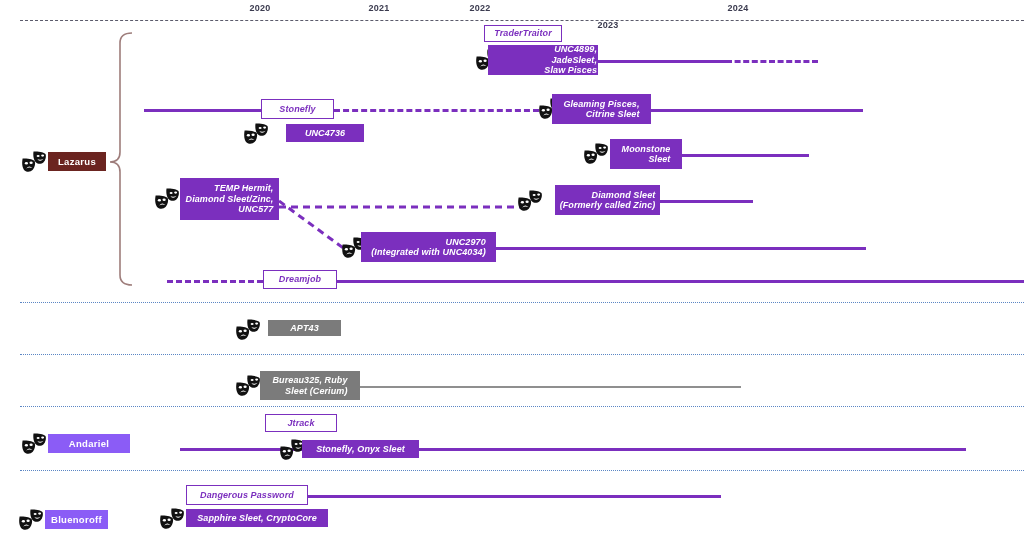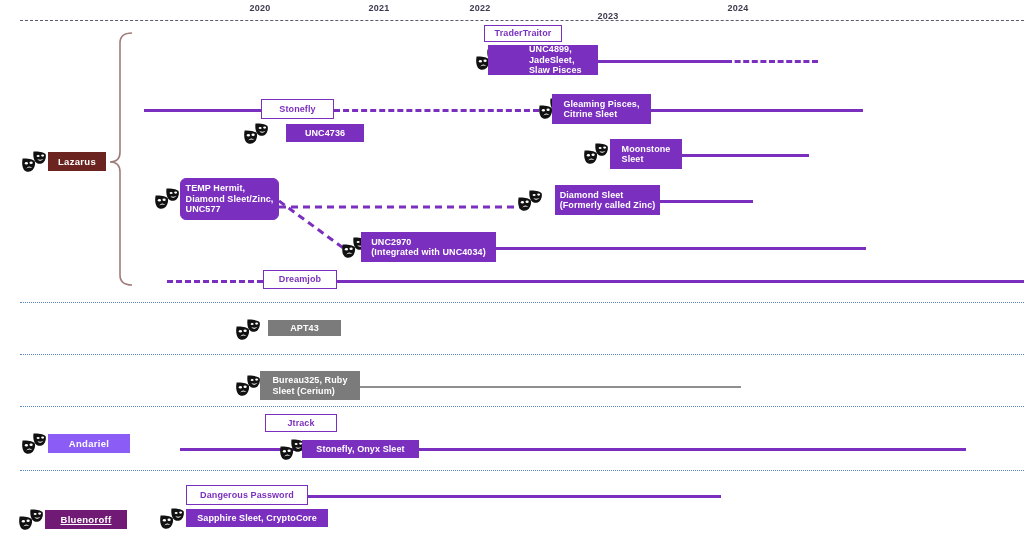--- a/index.html
+++ b/index.html
@@ -36,23 +36,24 @@
 
   
   .bar{position:absolute;height:0;}
   .bar.solid{border-top:3px solid #7b2fbe;}
   .bar.dashed{border-top:3px dashed #7b2fbe;}
   .bar.gray{border-top:2px solid #8f8f8f;}
 
   
   .box{
     position:absolute;display:flex;align-items:center;justify-content:center;
-    text-align:left;line-height:1.15;white-space:pre-line;
+    text-align:right;line-height:1.15;white-space:pre-line;
     font-size:9px;font-weight:bold;letter-spacing:.1px;
     box-sizing:border-box;
+    font-style:italic;
   }
   .box.fill{background:#7b2fbe;color:#ffffff;border:1px solid #7b2fbe;}
   .box.fill-gray{background:#7b7b7b;color:#ffffff;border:1px solid #7b7b7b;}
   .box.outline{background:#ffffff;color:#7b2fbe;border:1.5px solid #7b2fbe;}
 
   
   .masks{position:absolute;width:26px;height:22px;}
   .masks svg{display:block;width:26px;height:22px;}
 
   
@@ -61,21 +62,21 @@
 </style>
 </head>
 <body>
 
 <div id="stage">
 
   <div id="axis-layer">
       <div class="axis-label" style="left: 240px; top: 3px;">2020</div>
       <div class="axis-label" style="left: 359px; top: 3px;">2021</div>
       <div class="axis-label" style="left: 460px; top: 3px;">2022</div>
-      <div class="axis-label" style="left: 588px; top: 11px;">2023</div>
+      <div class="axis-label" style="left: 588px; top: 20px;">2023</div>
       <div class="axis-label" style="left: 718px; top: 3px;">2024</div>
       <div class="axis-rule" style="top: 20px; border-top-color: rgb(91, 91, 107);"></div>
     </div>
 
   <div id="sep-layer">
       <div class="sep" style="top: 302px; border-top-color: rgb(91, 134, 196);"></div>
       <div class="sep" style="top: 354px; border-top-color: rgb(91, 134, 196);"></div>
       <div class="sep" style="top: 406px; border-top-color: rgb(91, 134, 196);"></div>
       <div class="sep" style="top: 470px; border-top-color: rgb(91, 134, 196);"></div>
     </div>
@@ -296,21 +297,21 @@
   <div id="box-layer">
       <div class="box outline" style="left: 464px; top: 25px; width: 78px; height: 17px;">TraderTraitor</div>
       <div class="box fill" style="left: 468px; top: 45px; width: 110px; height: 30px; padding-left: 40px;">UNC4899, JadeSleet,
 Slaw Pisces</div>
       <div class="box outline" style="left: 241px; top: 99px; width: 73px; height: 20px;">Stonefly</div>
       <div class="box fill" style="left: 532px; top: 94px; width: 99px; height: 30px;">Gleaming Pisces,
 Citrine Sleet</div>
       <div class="box fill" style="left: 266px; top: 124px; width: 78px; height: 18px;">UNC4736</div>
       <div class="box fill" style="left: 590px; top: 139px; width: 72px; height: 30px;">Moonstone
 Sleet</div>
-      <div class="box fill" style="left: 160px; top: 178px; width: 99px; height: 42px; border-radius: 6px;">TEMP Hermit,
+      <div class="box fill" style="left: 160px; top: 178px; width: 99px; height: 42px;">TEMP Hermit,
 Diamond Sleet/Zinc,
 UNC577</div>
       <div class="box fill" style="left: 535px; top: 185px; width: 105px; height: 30px;">Diamond Sleet
 (Formerly called Zinc)</div>
       <div class="box fill" style="left: 341px; top: 232px; width: 135px; height: 30px;">UNC2970
 (Integrated with UNC4034)</div>
       <div class="box outline" style="left: 243px; top: 270px; width: 74px; height: 19px;">Dreamjob</div>
       <div class="box fill-gray" style="left: 248px; top: 320px; width: 73px; height: 16px;">APT43</div>
       <div class="box fill-gray" style="left: 240px; top: 371px; width: 100px; height: 29px;">Bureau325, Ruby
 Sleet (Cerium)</div>
@@ -364,16 +365,16 @@
           <g fill="#ffffff">
             <ellipse cx="17.1" cy="5.0" rx="1.5" ry="1.1"></ellipse>
             <ellipse cx="21.6" cy="4.6" rx="1.5" ry="1.1"></ellipse>
             <path d="M16.4 8.2 Q19.4 11.4 22.6 7.8 Q19.6 9.3 16.4 8.2 Z"></path>
             <ellipse cx="5.4" cy="12.2" rx="1.6" ry="1.2"></ellipse>
             <ellipse cx="10.1" cy="11.8" rx="1.6" ry="1.2"></ellipse>
             <path d="M5.2 17.4 Q8.2 13.8 11.4 17.0 Q8.3 15.6 5.2 17.4 Z"></path>
           </g>
         </svg>
       </div>
-      <div class="actor" style="left: 25px; top: 510px; width: 82px; background: #701a75; text-decoration: underline;">Bluenoroff</div>
+      <div class="actor" style="left: 25px; top: 510px; width: 63px; background: #8b5cf6;">Bluenoroff</div>
     </div>
 
 </div>
 
 </body></html>

